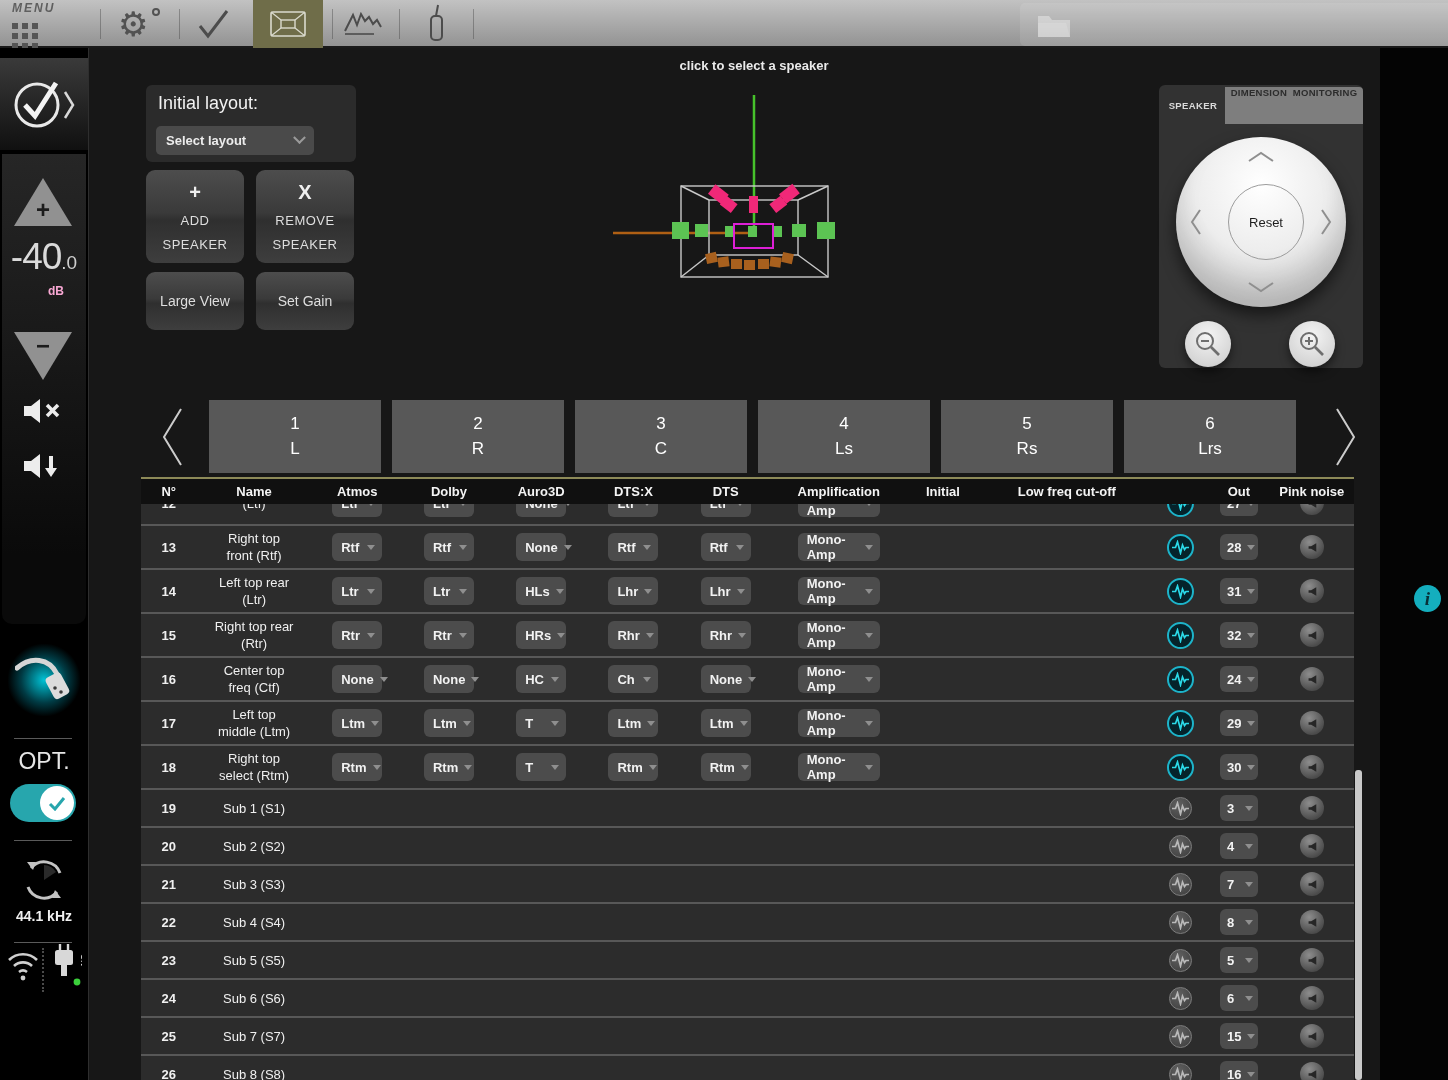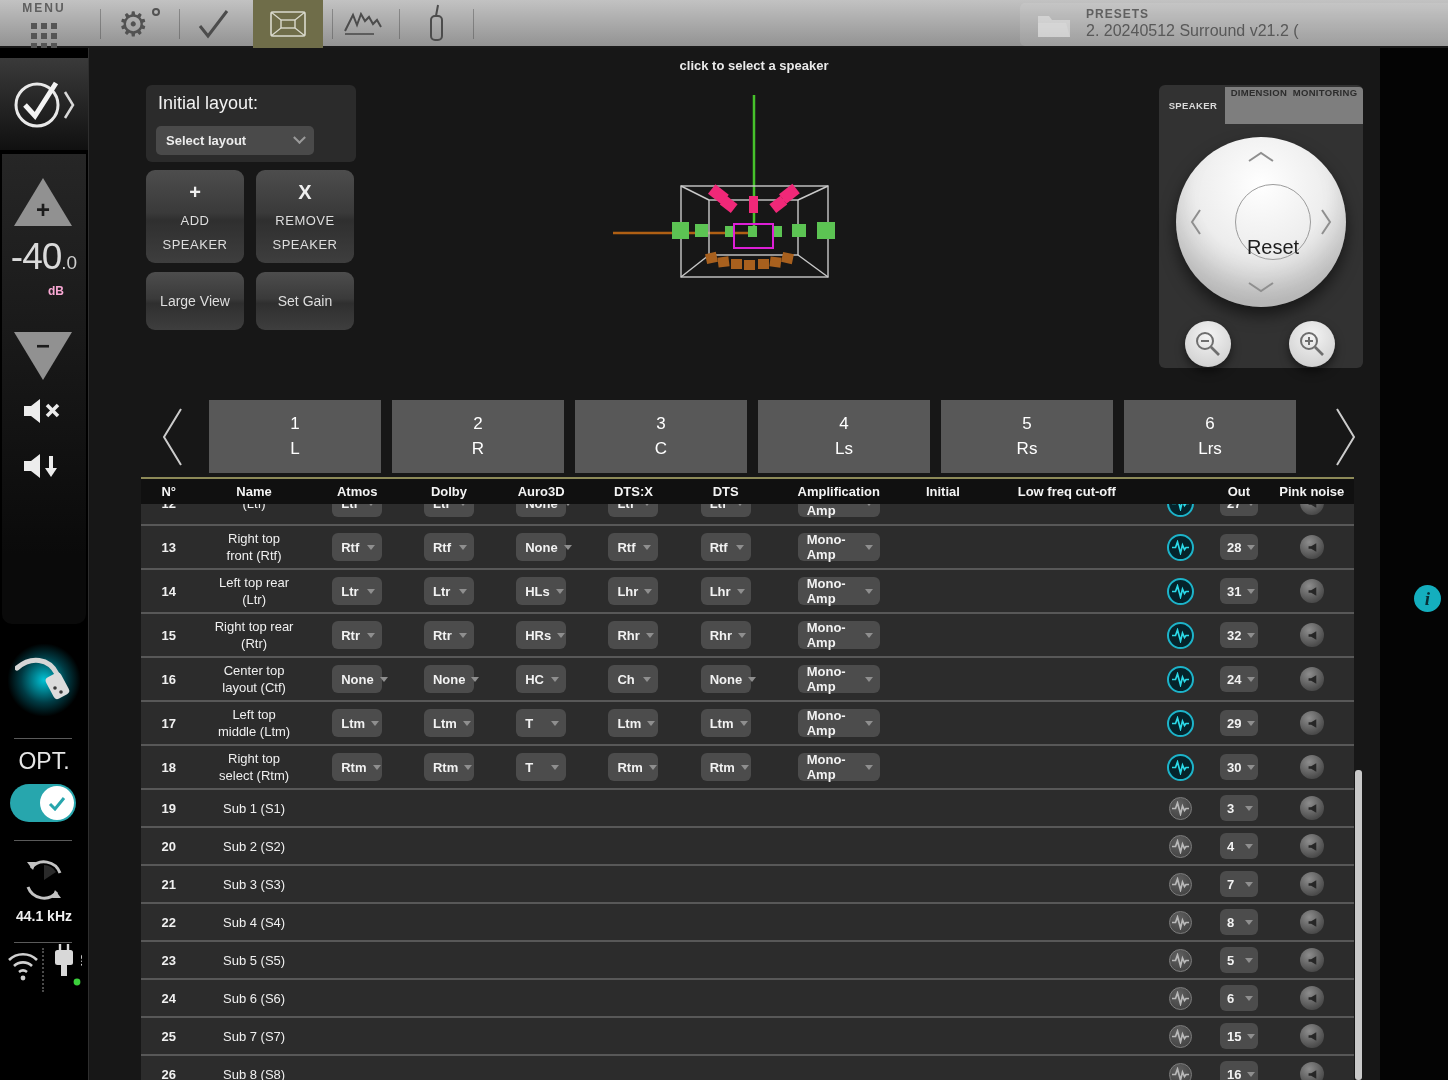--- a/index.html
+++ b/index.html
@@ -2,21 +2,21 @@
 <html><head>
 <meta charset="utf-8">
 <style>
   html,body{margin:0;padding:0;background:#000;width:1448px;height:1080px;overflow:hidden;
     font-family:"Liberation Sans",sans-serif;-webkit-font-smoothing:antialiased;position:relative;}
   *{box-sizing:border-box;}
 
   
   .toolbar{position:absolute;left:0;top:0;width:1448px;height:48px;
     background:linear-gradient(180deg,#c2c2c2,#a8a8a8 55%,#939393);border-bottom:2px solid #1a1a1a;}
-  .menu-wrap{position:absolute;left:12px;top:1px;width:64px;text-align:center;}
+  .menu-wrap{position:absolute;left:12px;top:1px;width:64px;text-align:left;font-style:italic;}
   .menu-label{font-size:12px;font-weight:bold;color:#5f5f5f;letter-spacing:2px;}
   .grid-icon{display:inline-grid;grid-template-columns:repeat(3,6px);gap:4px;margin-top:3px;}
   .grid-icon i{width:6px;height:6px;background:#555;display:block;}
   .tb-div{position:absolute;top:9px;height:30px;width:1px;background:rgba(50,50,50,.35);}
   .gear-icon{position:absolute;left:118px;top:2px;font-size:34px;color:#525252;line-height:44px;}
   .gear-ring{position:absolute;left:152px;top:8px;width:8px;height:8px;border:2.5px solid #525252;border-radius:50%;}
   .check-icon,.wave-icon,.mic-icon{position:absolute;}
   .olive-tab{position:absolute;left:253px;top:0;width:70px;height:48px;background:#6f6d49;
     display:flex;align-items:center;justify-content:center;}
   .olive-tab:after{content:"";position:absolute;left:50%;bottom:-10px;margin-left:-10px;
@@ -86,22 +86,22 @@
   
   .ctrl-panel{position:absolute;left:1070px;top:37px;width:204px;height:283px;background:#323232;border-radius:6px;}
   .tab-control{position:absolute;left:2px;top:6px;width:64px;height:28px;display:flex;align-items:center;justify-content:center;
     font-size:9.5px;font-weight:bold;color:#dadada;letter-spacing:.4px;}
   .tab-light{position:absolute;left:66px;top:2px;width:138px;height:37px;background:#7e7e7e;
     display:flex;justify-content:space-evenly;border-radius:0 4px 0 0;}
   .tab-light span{font-size:9.5px;font-weight:bold;color:#2c2c2c;letter-spacing:.3px;}
   .dial{position:absolute;left:17px;top:52px;width:170px;height:170px;border-radius:50%;
     background:radial-gradient(circle at 50% 28%,#ffffff,#ededed 45%,#cccccc 78%,#bfbfbf);
     box-shadow:0 8px 16px rgba(0,0,0,.55), inset 0 -24px 26px rgba(0,0,0,.10);}
-  .dial-inner{position:absolute;left:59px;top:47px;width:76px;height:76px;border-radius:50%;border:1px solid #9c9c9c;
-    display:flex;align-items:flex-end;justify-content:center;font-size:20px;color:#1e1e1e;cursor:pointer;}
+  .dial-inner{position:absolute;left:52px;top:47px;width:76px;height:76px;border-radius:50%;border:1px solid #9c9c9c;
+    display:flex;align-items:center;justify-content:center;font-size:13px;color:#1e1e1e;cursor:pointer;}
   .dial .dchev{position:absolute;}
   .zoombtn{position:absolute;width:46px;height:46px;border-radius:50%;border:0;cursor:pointer;
     background:radial-gradient(circle at 50% 32%,#f4f4f4,#d6d6d6 70%,#c4c4c4);
     box-shadow:0 5px 10px rgba(0,0,0,.5);display:flex;align-items:center;justify-content:center;}
   .zoom-out{left:26px;top:236px;} .zoom-in{left:130px;top:236px;}
 
   
   .chan-chev{position:absolute;top:358px;cursor:pointer;}
   .chan-left{left:70px;} .chan-right{left:1244px;}
   .chan-row{position:absolute;left:120px;top:352px;display:flex;gap:11px;}
@@ -182,24 +182,20 @@
   <svg class="mic-icon" style="left:426px;top:4px" width="22" height="40" viewBox="0 0 22 40">
     <line x1="12" y1="1" x2="10" y2="12" stroke="#4c4c4c" stroke-width="2"></line>
     <rect x="5" y="12" width="11" height="24" rx="4" fill="none" stroke="#4c4c4c" stroke-width="2"></rect>
   </svg>
   <div class="tb-div" style="left:473px"></div>
   <div class="presets">
     <svg class="folder" width="36" height="28" viewBox="0 0 36 28">
       <path d="M2,5 L13,5 L16,9 L34,9 L34,26 L2,26 Z" fill="#e8e8e8"></path>
       <path d="M2,12 L30,12 L34,26 L2,26 Z" fill="#f4f4f4"></path>
     </svg>
-    <div class="preset-texts">
-      <span class="preset-label">PRESETS</span>
-      <span class="preset-value">2. 20240512 Surround v21.2 (</span>
-    </div>
   </div>
 </div>
 
 <div class="sidebar">
   <div class="logo-area">
     <svg width="66" height="58" viewBox="0 0 66 58">
       <circle cx="26" cy="30" r="21" fill="none" stroke="#e9e9e9" stroke-width="3"></circle>
       <polyline points="14,30 24,41 45,8" fill="none" stroke="#f4f4f4" stroke-width="5"></polyline>
       <polyline points="54,17 62,30 54,43" fill="none" stroke="#d9d9d9" stroke-width="2.5"></polyline>
     </svg>
@@ -702,21 +698,21 @@
           </button>
         </div>
       </div>
       <div class="trow">
         <div class="cell" style="width: 56px;">
           <span class="rnum">16</span>
         </div>
         <div class="cell" style="width: 116px;">
           <div class="sname">
             <div>Center top</div>
-            <div>layout (Ctf)</div>
+            <div>freq (Ctf)</div>
           </div>
         </div>
         <div class="cell" style="width: 92px;">
           <div class="sel small">
             <span class="val">None</span>
             <span class="tri-dn"></span>
           </div>
         </div>
         <div class="cell" style="width: 93px;">
           <div class="sel small">

